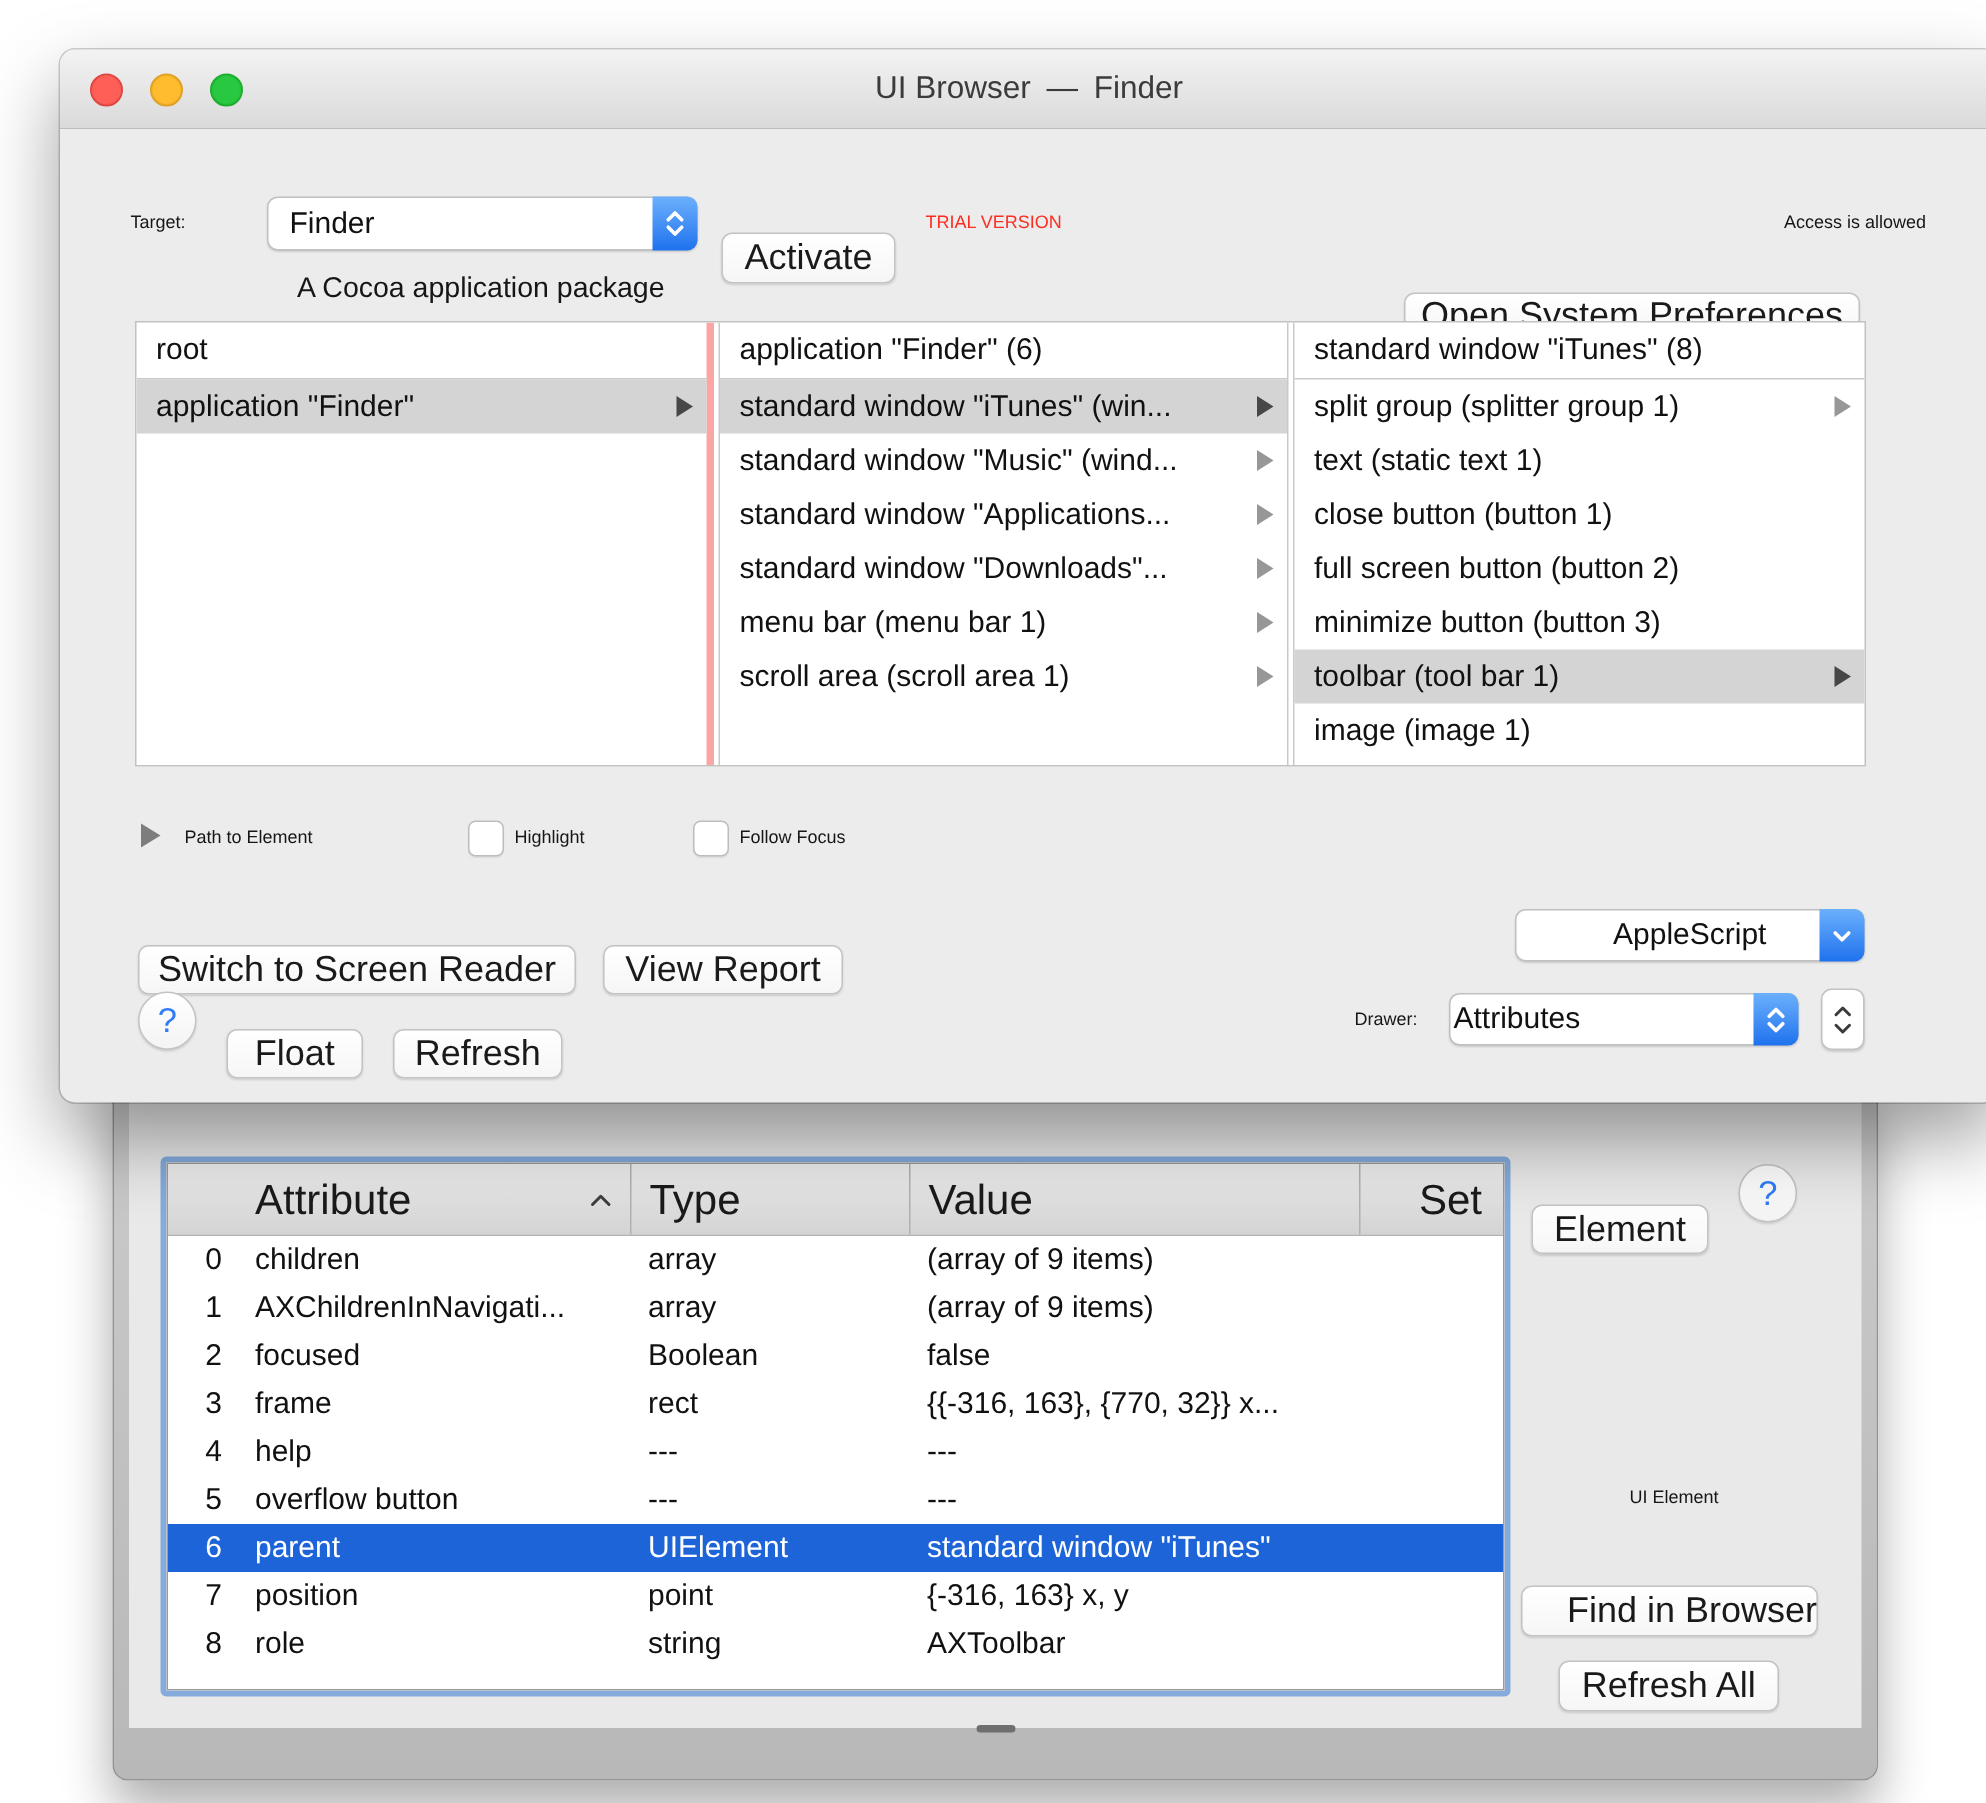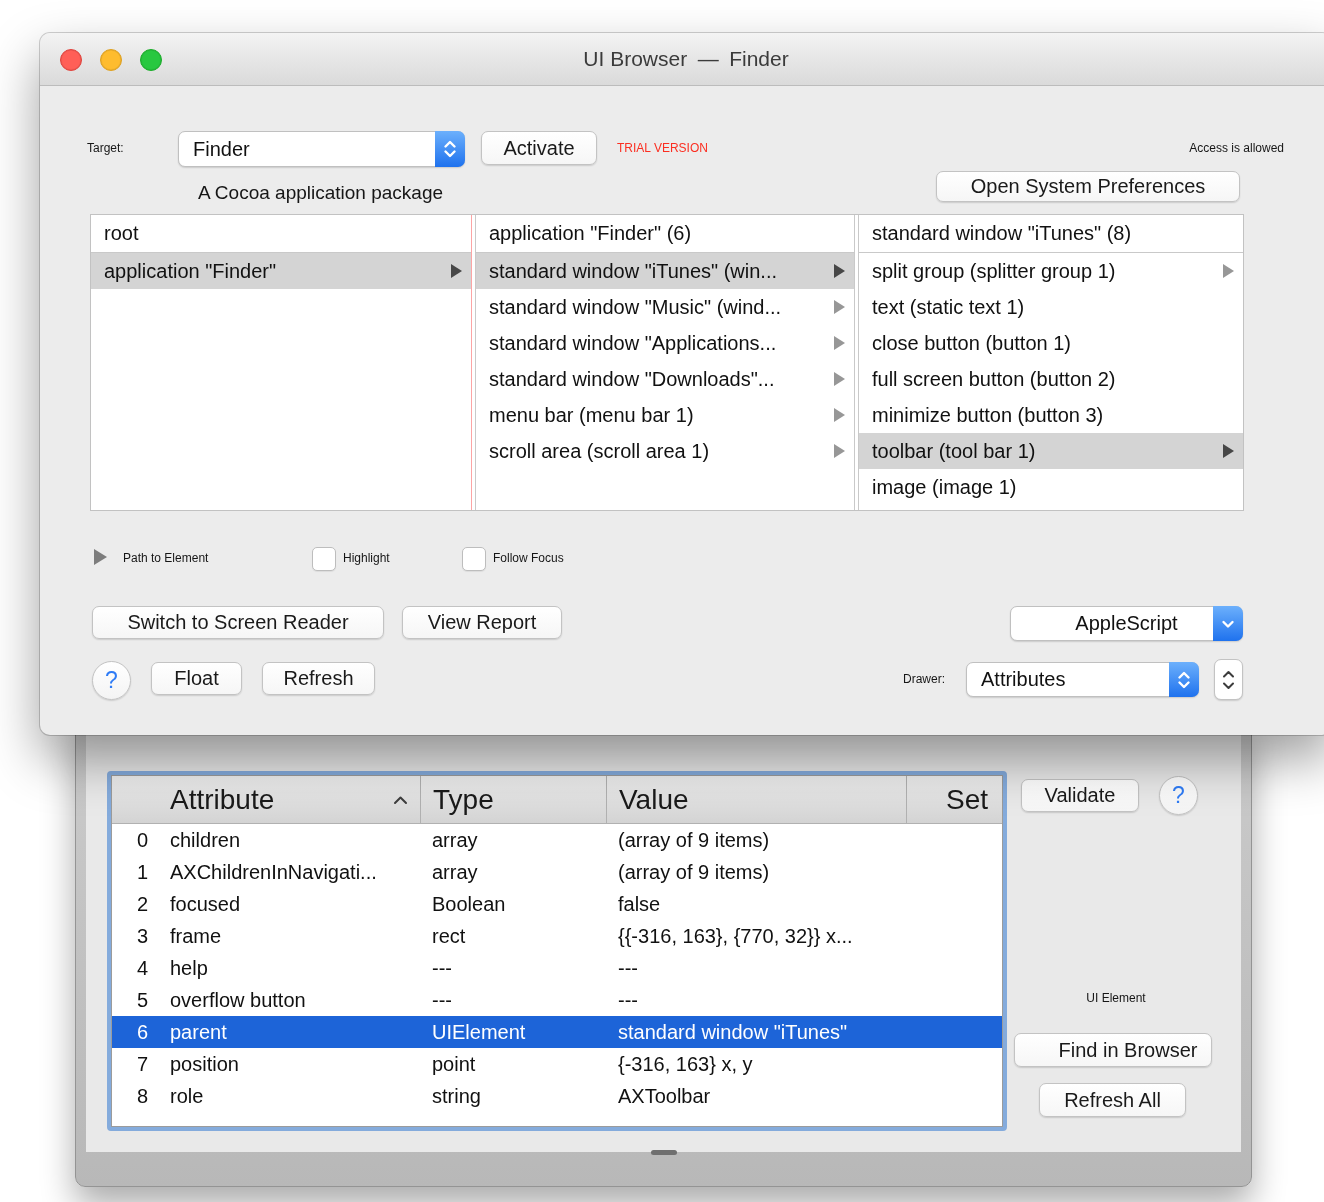--- a/index.html
+++ b/index.html
@@ -16,33 +16,33 @@
   .title{position:absolute;inset:0;display:flex;align-items:center;justify-content:center;
     font-size:21px;font-weight:500;color:#3b3b3b;}
   .light{position:absolute;top:16px;width:20px;height:20px;border-radius:50%;box-shadow:inset 0 0 1px rgba(0,0,0,.3);}
   .light.red{left:20px;background:#ff5f57;border:1px solid #e0443e;}
   .light.yellow{left:60px;background:#febc2e;border:1px solid #dea123;}
   .light.green{left:100px;background:#28c840;border:1px solid #1dad2b;}
 
   .txt{position:absolute;display:flex;align-items:center;font-size:12px;color:#161616;white-space:nowrap;}
   .btn{position:absolute;display:flex;align-items:center;justify-content:center;
     background:linear-gradient(#ffffff,#f6f6f6);border:1px solid #c3c3c3;border-radius:7px;
-    font-size:20px;color:#1a1a1a;box-shadow:0 1px 1.5px rgba(0,0,0,.14);white-space:nowrap;cursor:default;}
+    font-size:24px;color:#1a1a1a;box-shadow:0 1px 1.5px rgba(0,0,0,.14);white-space:nowrap;cursor:default;margin-top:24px;}
   .popup{position:absolute;background:#fff;border:1px solid #c0c0c0;border-radius:7px;
     box-shadow:0 1px 1.5px rgba(0,0,0,.14);display:flex;align-items:center;font-size:20px;}
   .popup .cap{position:absolute;top:-1px;right:-1px;bottom:-1px;width:30px;border-radius:0 7px 7px 0;
     background:linear-gradient(#6cb0fc,#1f72ee);display:flex;align-items:center;justify-content:center;}
   .trial{color:#fb2e21;font-weight:500;}
 
   
   .browser{position:absolute;left:50px;top:181px;width:1152px;height:295px;background:#fff;
     border:1px solid #c2c2c2;display:flex;overflow:hidden;}
   .bcol{height:100%;}
   .bcol + .bcol{border-left:1px solid #c9c9c9;margin-left:3px;}
-  .bcol1{width:380px;border-right:1px solid #fca5a5;}
+  .bcol1{width:380px;border-right:5px solid #fca5a5;}
   .bcol2{width:378px;border-right:1px solid #c9c9c9;}
   .bcol3{flex:1;}
   .bheader{height:37px;display:flex;align-items:center;padding-left:13px;font-size:20px;border-bottom:1px solid #c9c9c9;white-space:nowrap;}
   .bitem{position:relative;height:36px;display:flex;align-items:center;padding-left:13px;padding-right:32px;
     font-size:20px;white-space:nowrap;overflow:hidden;}
   .bitem.sel{background:#d4d4d4;}
   .tri{position:absolute;right:9px;top:50%;transform:translateY(-50%);width:0;height:0;
     border-left:11px solid #979797;border-top:7px solid transparent;border-bottom:7px solid transparent;}
   .bitem.sel .tri{border-left-color:#474747;}
 
@@ -170,21 +170,21 @@
           <span class="td idx">8</span>
           <span class="td attr">role</span>
           <span class="td type">string</span>
           <span class="td val">AXToolbar</span>
             <span></span>
         </div>
       </div>
     </div>
   </div>
 
-  <button class="btn" style="left:945px;top:58px;width:118px;height:33px;">Validate</button>
+  <button class="btn" style="left:945px;top:58px;width:118px;height:33px;">Element</button>
   <div class="help-circle" style="left:1083px;top:55px;">?</div>
   <div class="txt" style="left:960px;top:270px;width:160px;justify-content:center;">UI Element</div>
   <button class="btn" style="left:938px;top:312px;width:198px;height:34px;padding-left:36px;">Find in Browser</button>
   <button class="btn" style="left:963px;top:362px;width:147px;height:34px;">Refresh All</button>
 
   <div class="drawer-handle"></div>
 </div>
 
 <div class="main-window">
   <div class="titlebar">
@@ -289,21 +289,21 @@
           <path d="M3.5 6 L8 10.5 L12.5 6" fill="none" stroke="#fff" stroke-width="2.4" stroke-linecap="round" stroke-linejoin="round"></path>
         </svg>
     </span>
   </div>
 
   <div class="help-circle" style="left:52px;top:628px;">?</div>
   <button class="btn" style="left:111px;top:629px;width:91px;height:33px;">Float</button>
   <button class="btn" style="left:222px;top:629px;width:113px;height:33px;">Refresh</button>
   <div class="txt" style="left:770px;top:629px;width:135px;height:33px;justify-content:flex-end;">Drawer:</div>
   <div class="popup" style="left:926px;top:629px;width:231px;height:33px;">
-    <span style="padding-left:14px;">Attributes</span>
+    <span style="padding-left:2px;">Attributes</span>
     <span class="cap">
       <svg width="16" height="24" viewBox="0 0 16 24">
           <path d="M3.5 9.5 L8 5 L12.5 9.5" fill="none" stroke="#fff" stroke-width="2.4" stroke-linecap="round" stroke-linejoin="round"></path>
           <path d="M3.5 14.5 L8 19 L12.5 14.5" fill="none" stroke="#fff" stroke-width="2.4" stroke-linecap="round" stroke-linejoin="round"></path>
         </svg>
     </span>
   </div>
   <div class="stepper">
     <svg width="13" height="8" viewBox="0 0 13 8">
         <path d="M2 6.5 L6.5 2 L11 6.5" fill="none" stroke="#3c3c3c" stroke-width="2" stroke-linecap="round" stroke-linejoin="round"></path>

